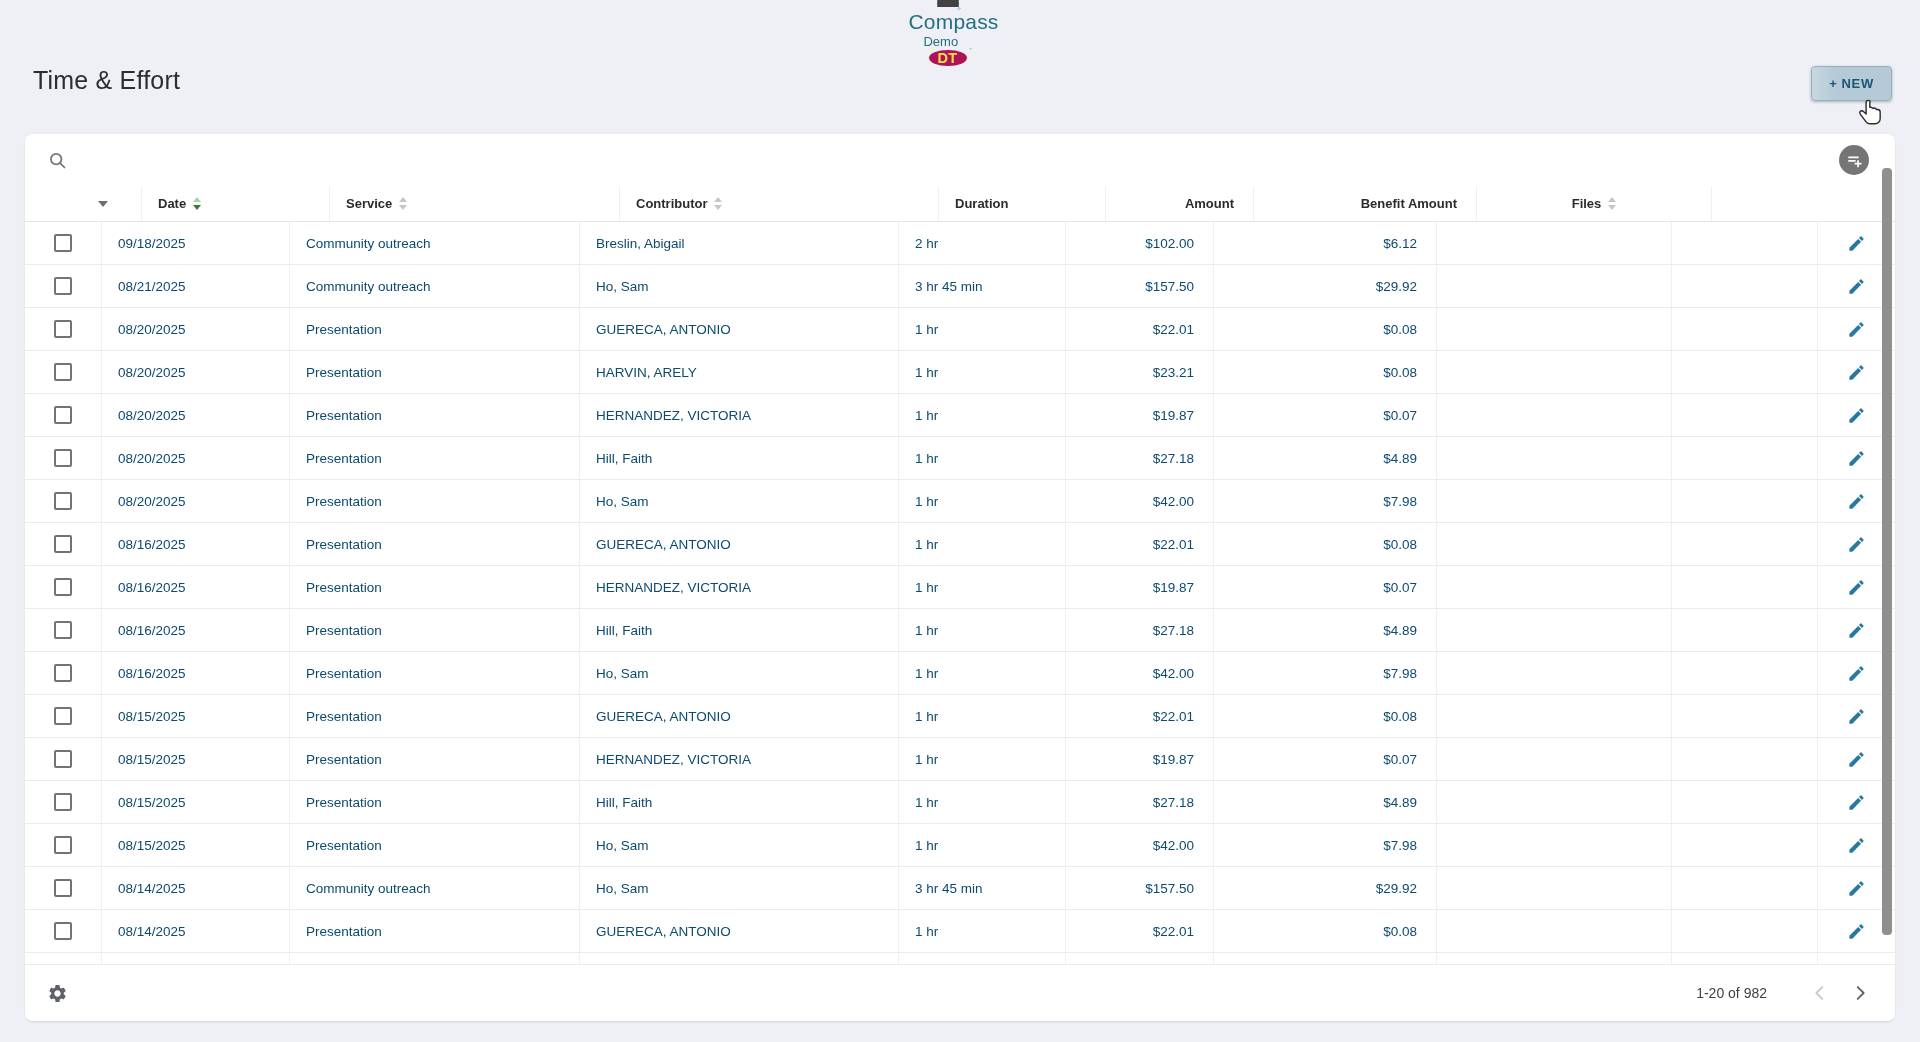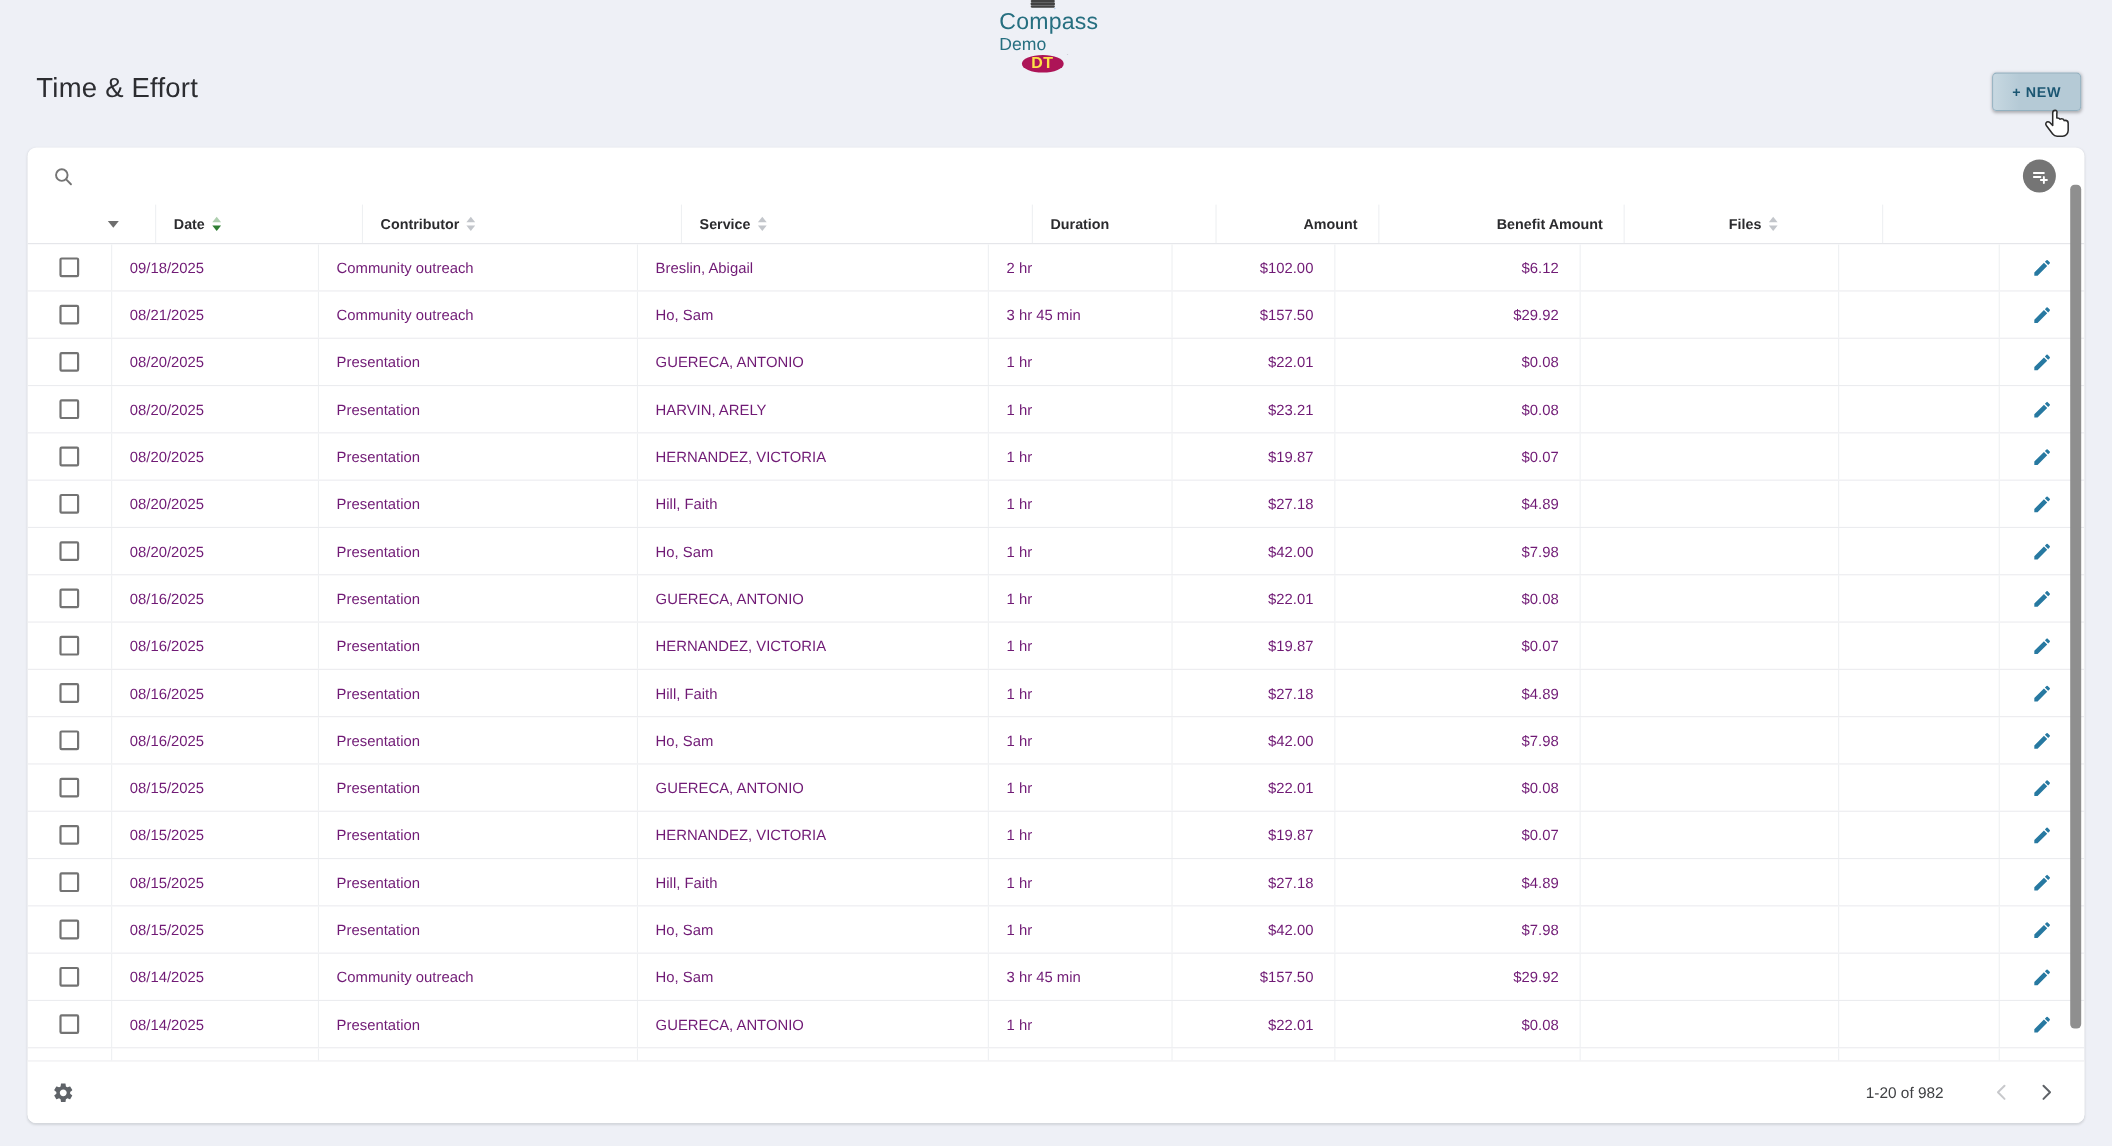--- a/index.html
+++ b/index.html
@@ -24,21 +24,21 @@
     color:#27272a;
     position:relative;
   }
   
   .topbar{height:66px;display:flex;align-items:center;padding:0 25px 0 0;flex-direction:column;}
   .hamburger{width:22px;height:16px;display:flex;flex-direction:column;justify-content:space-between;cursor:pointer;}
   .hamburger span{display:block;height:2.4px;background:#424242;border-radius:1px;}
   .logo{margin-left:22px;width:46px;height:46px;display:block;}
   .brand{margin-left:12px;line-height:1.05;}
   .brand .name{font-size:21px;font-weight:500;color:var(--brand-teal);letter-spacing:.2px;}
-  .brand .sub{font-size:16px;color:var(--brand-teal);margin-top:2px;}
+  .brand .sub{font-size:13px;color:var(--brand-teal);margin-top:2px;margin-left:15px;}
   .msearch{margin-left:46px;cursor:pointer;display:block;}
   .spacer{flex:1;}
   .avatar{width:38px;height:38px;border-radius:50%;background:var(--avatar-bg);color:#fde047;
           font-size:14.5px;font-weight:700;display:flex;align-items:center;justify-content:center;
           letter-spacing:.3px;cursor:pointer;}
   
   .titlerow{height:68px;display:flex;align-items:flex-start;padding:0 28px 0 33px;}
   .pagetitle{font-size:25px;font-weight:500;color:#2c2d31;letter-spacing:.2px;}
   .newbtn{width:81px;height:35px;border:1px solid #93b0bf;border-radius:4px;
           background:linear-gradient(90deg,#c7d8e1,var(--new-btn-bg) 30%);
@@ -49,21 +49,21 @@
         box-shadow:0 1px 2px rgba(60,64,67,.15);overflow:hidden;}
   .searchbar{height:52px;display:flex;align-items:center;padding:0 20px 0 22px;}
   .searchbar .searchbox{flex:1;height:100%;display:flex;align-items:center;cursor:text;}
   .filterbtn{width:30px;height:30px;border-radius:50%;background:var(--filter-bg);border:none;
              display:flex;align-items:center;justify-content:center;cursor:pointer;margin-right:6px;}
   
   .thead{display:grid;grid-template-columns:var(--cols);height:36px;border-bottom:1px solid #e3e4e8;
          font-size:13px;font-weight:700;color:#2b2b2e;padding-left:40px;}
   .tbody{height:750px;overflow:hidden;}
   .trow{display:grid;grid-template-columns:var(--cols);height:43px;border-bottom:1px solid #ebecef;
-        font-size:13.5px;color:#701a75;cursor:pointer;}
+        font-size:13.5px;color:#0c4a6e;cursor:pointer;}
   .trow.partial{height:19px;overflow:hidden;border-bottom:none;}
   .trow.partial .cell{height:43px;}
   .cell{padding:0 16px;border-right:1px solid #eef0f2;height:100%;display:flex;align-items:center;
         white-space:nowrap;overflow:hidden;}
   .cell:last-child{border-right:none;}
   .al-r{justify-content:flex-end;padding-right:19px;}
   .al-c{justify-content:center;}
   .selcell{justify-content:center;padding:0;}
   .caret{width:0;height:0;border-left:5px solid transparent;border-right:5px solid transparent;
          border-top:6px solid #6e6e6e;cursor:pointer;}
@@ -148,28 +148,28 @@
         <span class="caret"></span>
       </div>
       <div class="cell">
         <span>Date</span>
         <span class="sort active">
           <i class="up"></i>
           <i class="down"></i>
         </span>
       </div>
       <div class="cell">
-        <span>Contributor</span>
+        <span>Service</span>
         <span class="sort">
           <i class="up"></i>
           <i class="down"></i>
         </span>
       </div>
       <div class="cell">
-        <span>Service</span>
+        <span>Contributor</span>
         <span class="sort">
           <i class="up"></i>
           <i class="down"></i>
         </span>
       </div>
       <div class="cell">
         <span>Duration</span>
       </div>
       <div class="cell al-r">
         <span>Amount</span>

